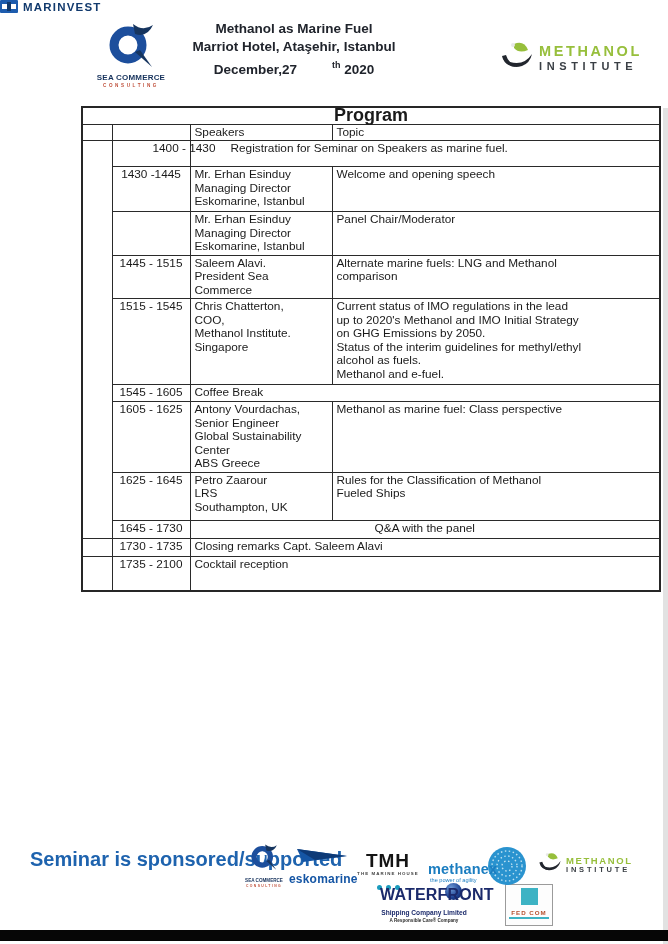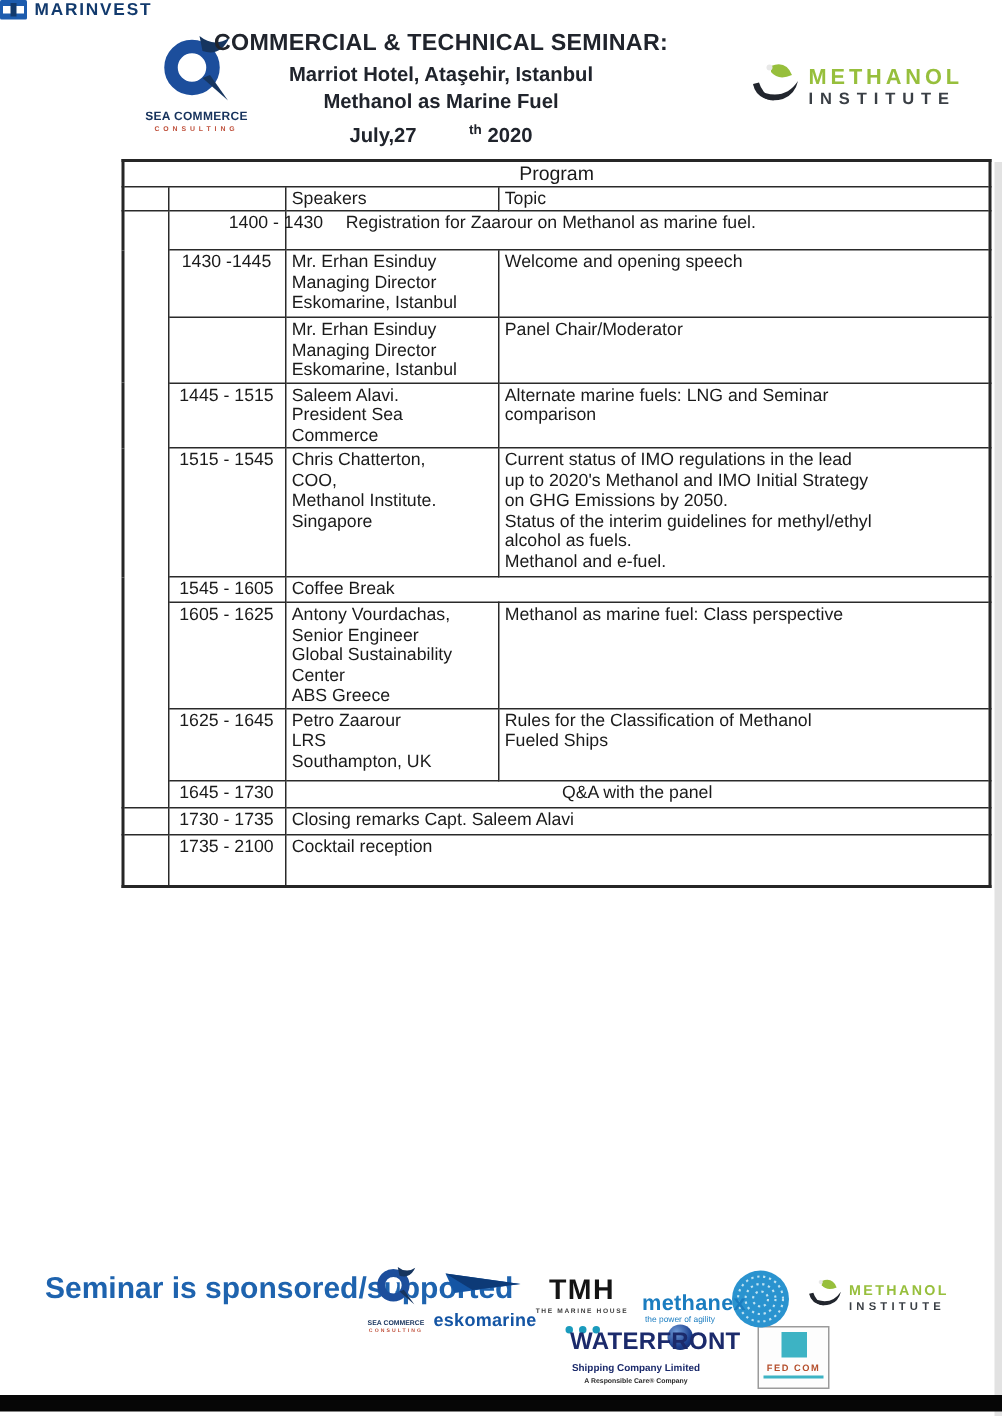--- a/index.html
+++ b/index.html
@@ -32,21 +32,21 @@
   .mi-w2 { display:block; font-size:11px;  font-weight:700; color:#3a3f45; letter-spacing:4.6px; margin-top:2px; }
 
   
   table.program {
     position:absolute; left:81px; top:106px; width:578px;
     border-collapse:collapse; table-layout:fixed;
     font-size:11.8px; color:#1a1a1a;
     border:2px solid #262626;
   }
   table.program td { border:1px solid #2a2a2a; padding:1px 4px; vertical-align:top; line-height:13.5px; }
-  td.prog-title { text-align:center; font-weight:normal; font-size:13px; height:15px; padding:0; line-height:14px; }
+  td.prog-title { text-align:center; font-weight:bold; font-size:18px; height:15px; padding:0; line-height:14px; }
   td.time { text-align:center; white-space:nowrap; }
   .preline { white-space:pre-line; }
   td.center { text-align:center; }
   tr.rh  td { height:16px; }
   tr.r0  td { height:26px;padding-left:40px; }
   tr.r1  td { height:45px; }
   tr.r2  td { height:43px; }
   tr.r3  td { height:40px; }
   tr.r4  td { height:86px; }
   tr.r5  td { height:17px; }
@@ -112,24 +112,23 @@
       <path d="M26 2 Q36 10 46 3 Q40 16 28 12 Z" fill="#16355f"></path>
       <path d="M28 30 L45 45 L33 28 Z" fill="#16355f"></path>
       <path d="M21 14 Q28 20 24 30 L20 27 Q23 20 18 16 Z" fill="#ffffff"></path>
     </svg>
   </span>
   <span class="sc-name">SEA COMMERCE</span>
   <span class="sc-sub">CONSULTING</span>
 </div>
 
 <div class="title-block">
-  <div class="title-l1">COMMERCIAL &amp; TECHNICAL SEMINAR:</div>
+  <div class="title-ln">Methanol as Marine Fuel</div>
   <div class="title-ln">Marriot Hotel, Ataşehir, Istanbul</div>
-  <div class="title-ln">Methanol as Marine Fuel</div>
-  <div class="title-ln"><span>July,27</span><sup>th</sup><span> 2020</span></div>
+  <div class="title-ln"><span>December,27</span><sup>th</sup><span> 2020</span></div>
 </div>
 
 <div class="mi-logo">
   <span>
     <svg width="34" height="32" viewBox="0 0 34 32">
       <path d="M2 16 Q8 30 22 26 Q30 23 32 14 Q24 26 10 22 Q4 20 2 16 Z" fill="#22262e"></path>
       <path d="M2 16 Q4 26 16 27 Q8 22 6 15 Z" fill="#22262e"></path>
       <path d="M14 4 Q24 0 28 10 Q19 14 14 8 Z" fill="#97bf3c"></path>
       <circle cx="13" cy="5" r="2" fill="#e8e8e8"></circle>
     </svg>
@@ -153,41 +152,41 @@
   </tr>
   <tr class="rh">
     <td></td>
     <td></td>
     <td>Speakers</td>
     <td>Topic</td>
   </tr>
   <tr class="r0">
     <td rowspan="9"></td>
     <td class="time">1400 - 1430</td>
-    <td colspan="2">Registration for Zaarour on Methanol as marine fuel.</td>
+    <td colspan="2">Registration for Seminar on Speakers as marine fuel.</td>
   </tr>
   <tr class="r1">
     <td class="time">1430 -1445</td>
     <td class="preline">Mr. Erhan Esinduy
 Managing Director
 Eskomarine, Istanbul</td>
     <td class="preline">Welcome and opening speech</td>
   </tr>
   <tr class="r2">
     <td class="time"></td>
     <td class="preline">Mr. Erhan Esinduy
 Managing Director
 Eskomarine, Istanbul</td>
     <td class="preline">Panel Chair/Moderator</td>
   </tr>
   <tr class="r3">
     <td class="time">1445 - 1515</td>
     <td class="preline">Saleem Alavi.
 President Sea Commerce</td>
-    <td class="preline">Alternate marine fuels: LNG and Seminar
+    <td class="preline">Alternate marine fuels: LNG and Methanol
 comparison</td>
   </tr>
   <tr class="r4">
     <td class="time">1515 - 1545</td>
     <td class="preline">Chris Chatterton,
 COO,
 Methanol Institute.
 Singapore</td>
     <td class="preline">Current status of IMO regulations in the lead
 up to 2020's Methanol and IMO Initial Strategy

